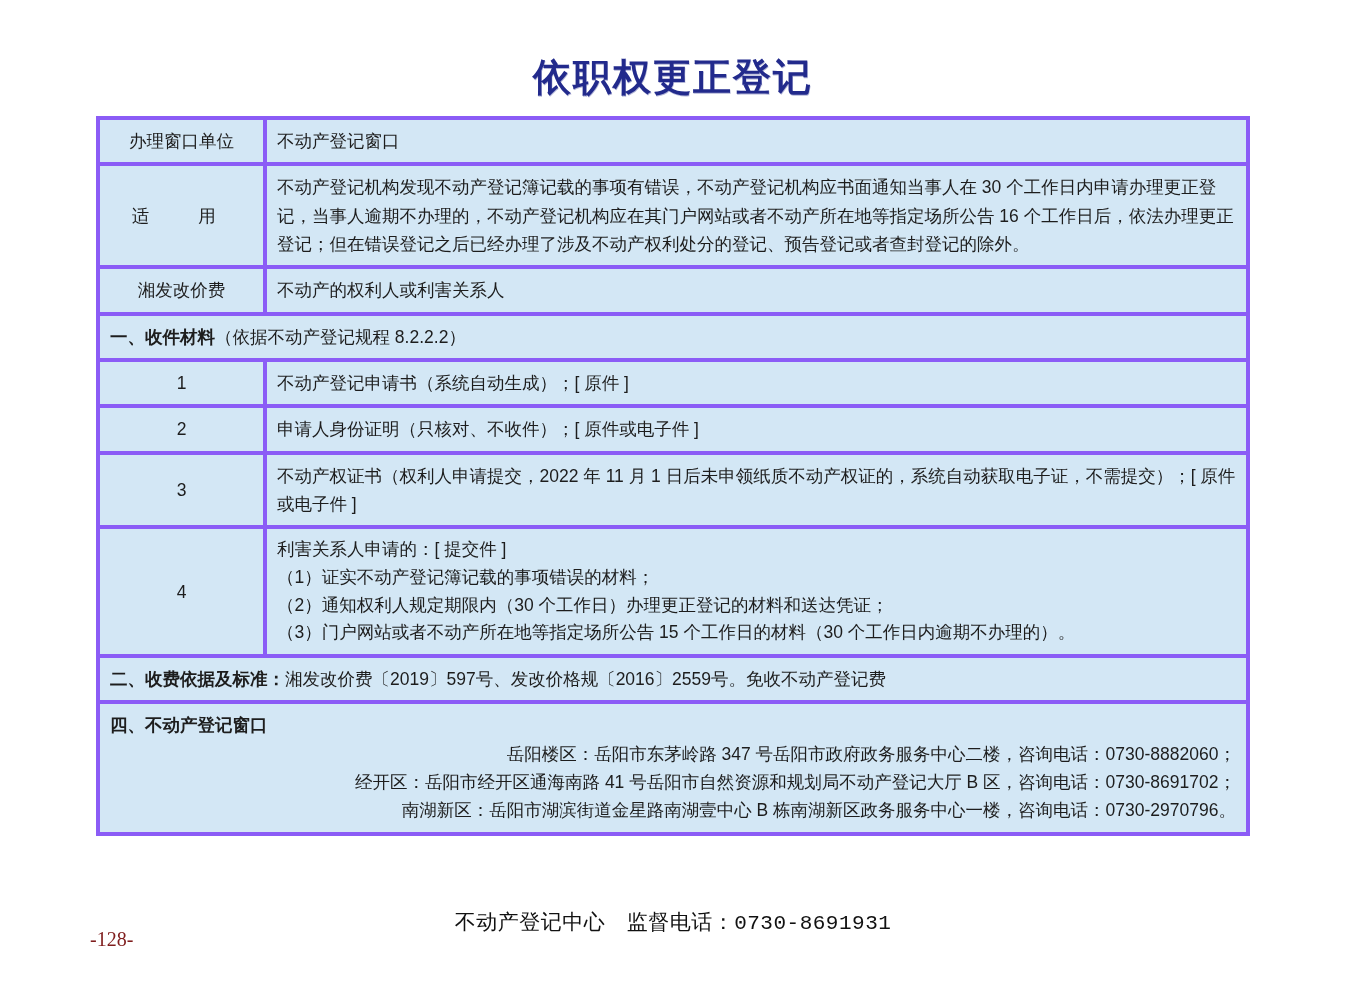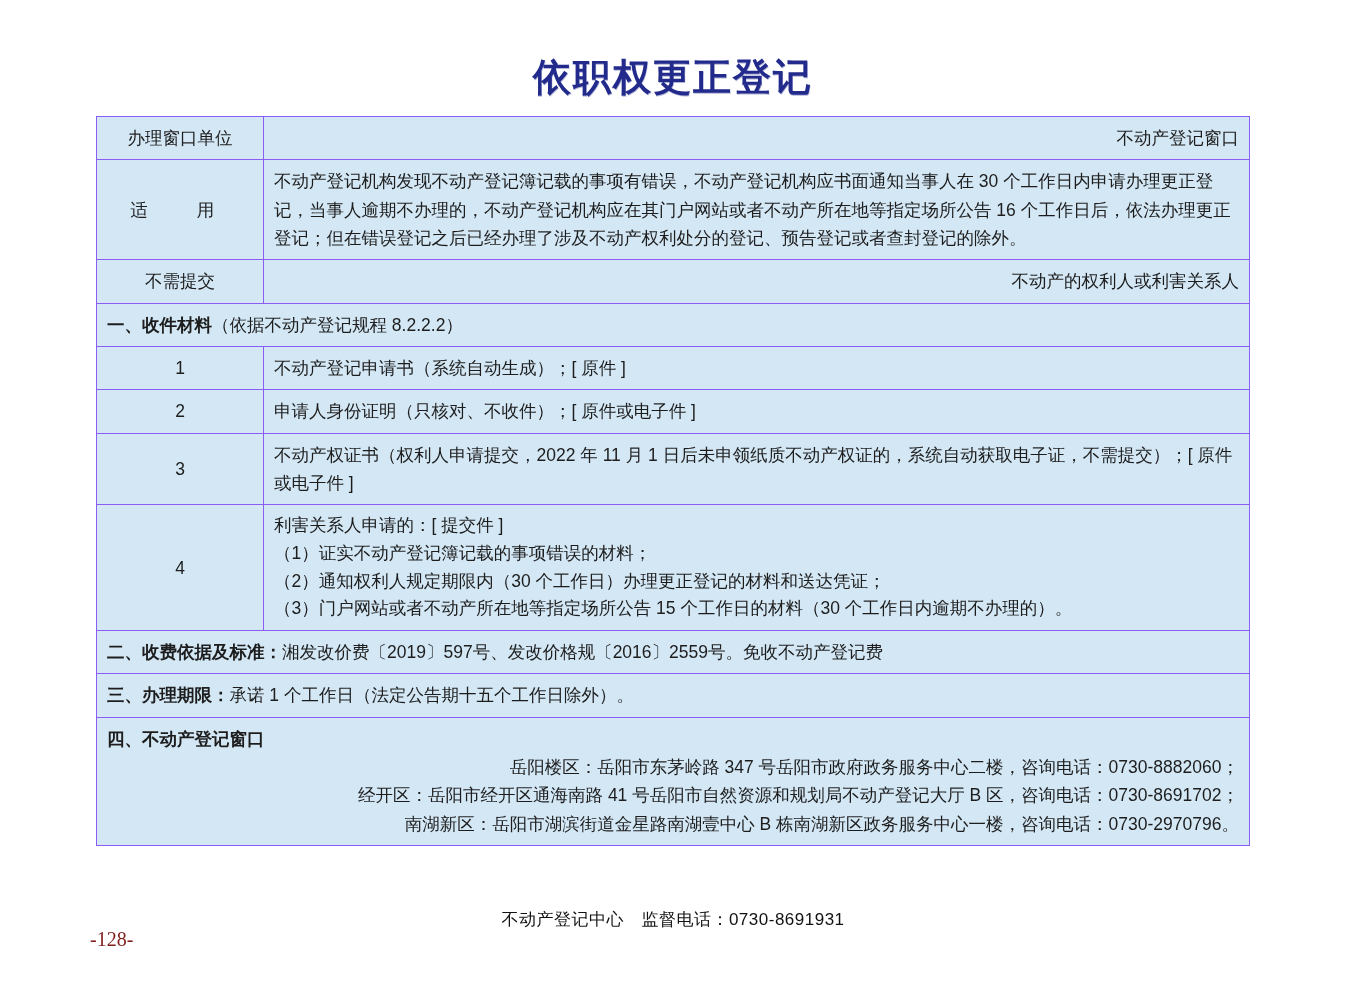--- a/index.html
+++ b/index.html
@@ -46,32 +46,32 @@
     top: 116px;
     width: 1154px;
     border-collapse: collapse;
     table-layout: fixed;
     background: #d3e7f5;
     font-size: 17.5px;
     line-height: 1.62;
     color: #1d1d1d;
   }
   .tbl td {
-    border: 1px solid #8b5cf6;
+    border: 4px solid #8b5cf6;
     background: #d3e7f5;
     padding: 7px 10px;
     vertical-align: middle;
     word-break: break-all;
   }
   .tbl td.lbl {
     text-align: center;
     white-space: nowrap;
   }
   .tbl td.ctr {
-    text-align: right;
+    text-align: left;
   }
   .tbl td.num {
     text-align: center;
     width: 60px;
   }
   .tbl td.body {
     text-align: left;
   }
   .col-label { width: 167px; }
 
@@ -99,22 +99,22 @@
     text-align: right;
   }
 
   
   .footer-org {
     position: absolute;
     left: 0;
     top: 908px;
     width: 1346px;
     text-align: center;
-    font-family: Liberation Sans, sans-serif;
-    font-size: 17px;
+    font-family: Liberation Mono, monospace;
+    font-size: 21px;
     color: #111;
     letter-spacing: 0.5px;
   }
   .page-num {
     position: absolute;
     left: 90px;
     top: 928px;
     font-family: "Liberation Serif", "DejaVu Serif", serif;
     font-size: 20px;
     color: #7f1d1d;
@@ -138,21 +138,21 @@
         <td class="lbl">办理窗口单位</td>
         <td class="ctr">不动产登记窗口</td>
       </tr>
 
       <tr>
         <td class="lbl spaced">适　用</td>
         <td class="body">不动产登记机构发现不动产登记簿记载的事项有错误，不动产登记机构应书面通知当事人在 30 个工作日内申请办理更正登记，当事人逾期不办理的，不动产登记机构应在其门户网站或者不动产所在地等指定场所公告 16 个工作日后，依法办理更正登记；但在错误登记之后已经办理了涉及不动产权利处分的登记、预告登记或者查封登记的除外。</td>
       </tr>
 
       <tr>
-        <td class="lbl">不需提交</td>
+        <td class="lbl">湘发改价费</td>
         <td class="ctr">不动产的权利人或利害关系人</td>
       </tr>
 
       <tr>
         <td class="body sec-head" colspan="2"><span>一、收件材料</span><span class="light">（依据不动产登记规程 8.2.2.2）</span></td>
       </tr>
 
       <tr>
         <td class="num">1</td>
         <td class="body">不动产登记申请书（系统自动生成）；[ 原件 ]</td>
@@ -173,23 +173,20 @@
         <td class="body multi">利害关系人申请的：[ 提交件 ]
 （1）证实不动产登记簿记载的事项错误的材料；
 （2）通知权利人规定期限内（30 个工作日）办理更正登记的材料和送达凭证；
 （3）门户网站或者不动产所在地等指定场所公告 15 个工作日的材料（30 个工作日内逾期不办理的）。</td>
       </tr>
 
       <tr>
         <td class="body" colspan="2"><span class="sec-head">二、收费依据及标准：</span><span>湘发改价费〔2019〕597号、发改价格规〔2016〕2559号。免收不动产登记费</span></td>
       </tr>
 
-      <tr>
-        <td class="body" colspan="2"><span class="sec-head">三、办理期限：</span><span>承诺 1 个工作日（法定公告期十五个工作日除外）。</span></td>
-      </tr>
 
       <tr>
         <td class="body addr-block" colspan="2"><span class="sec-head">四、不动产登记窗口</span><span class="addr-lines">岳阳楼区：岳阳市东茅岭路 347 号岳阳市政府政务服务中心二楼，咨询电话：0730-8882060；
 经开区：岳阳市经开区通海南路 41 号岳阳市自然资源和规划局不动产登记大厅 B 区，咨询电话：0730-8691702；
 南湖新区：岳阳市湖滨街道金星路南湖壹中心 B 栋南湖新区政务服务中心一楼，咨询电话：0730-2970796。</span></td>
       </tr>
     </tbody>
   </table>
 
   <div class="footer-org">不动产登记中心　监督电话：0730-8691931</div>

